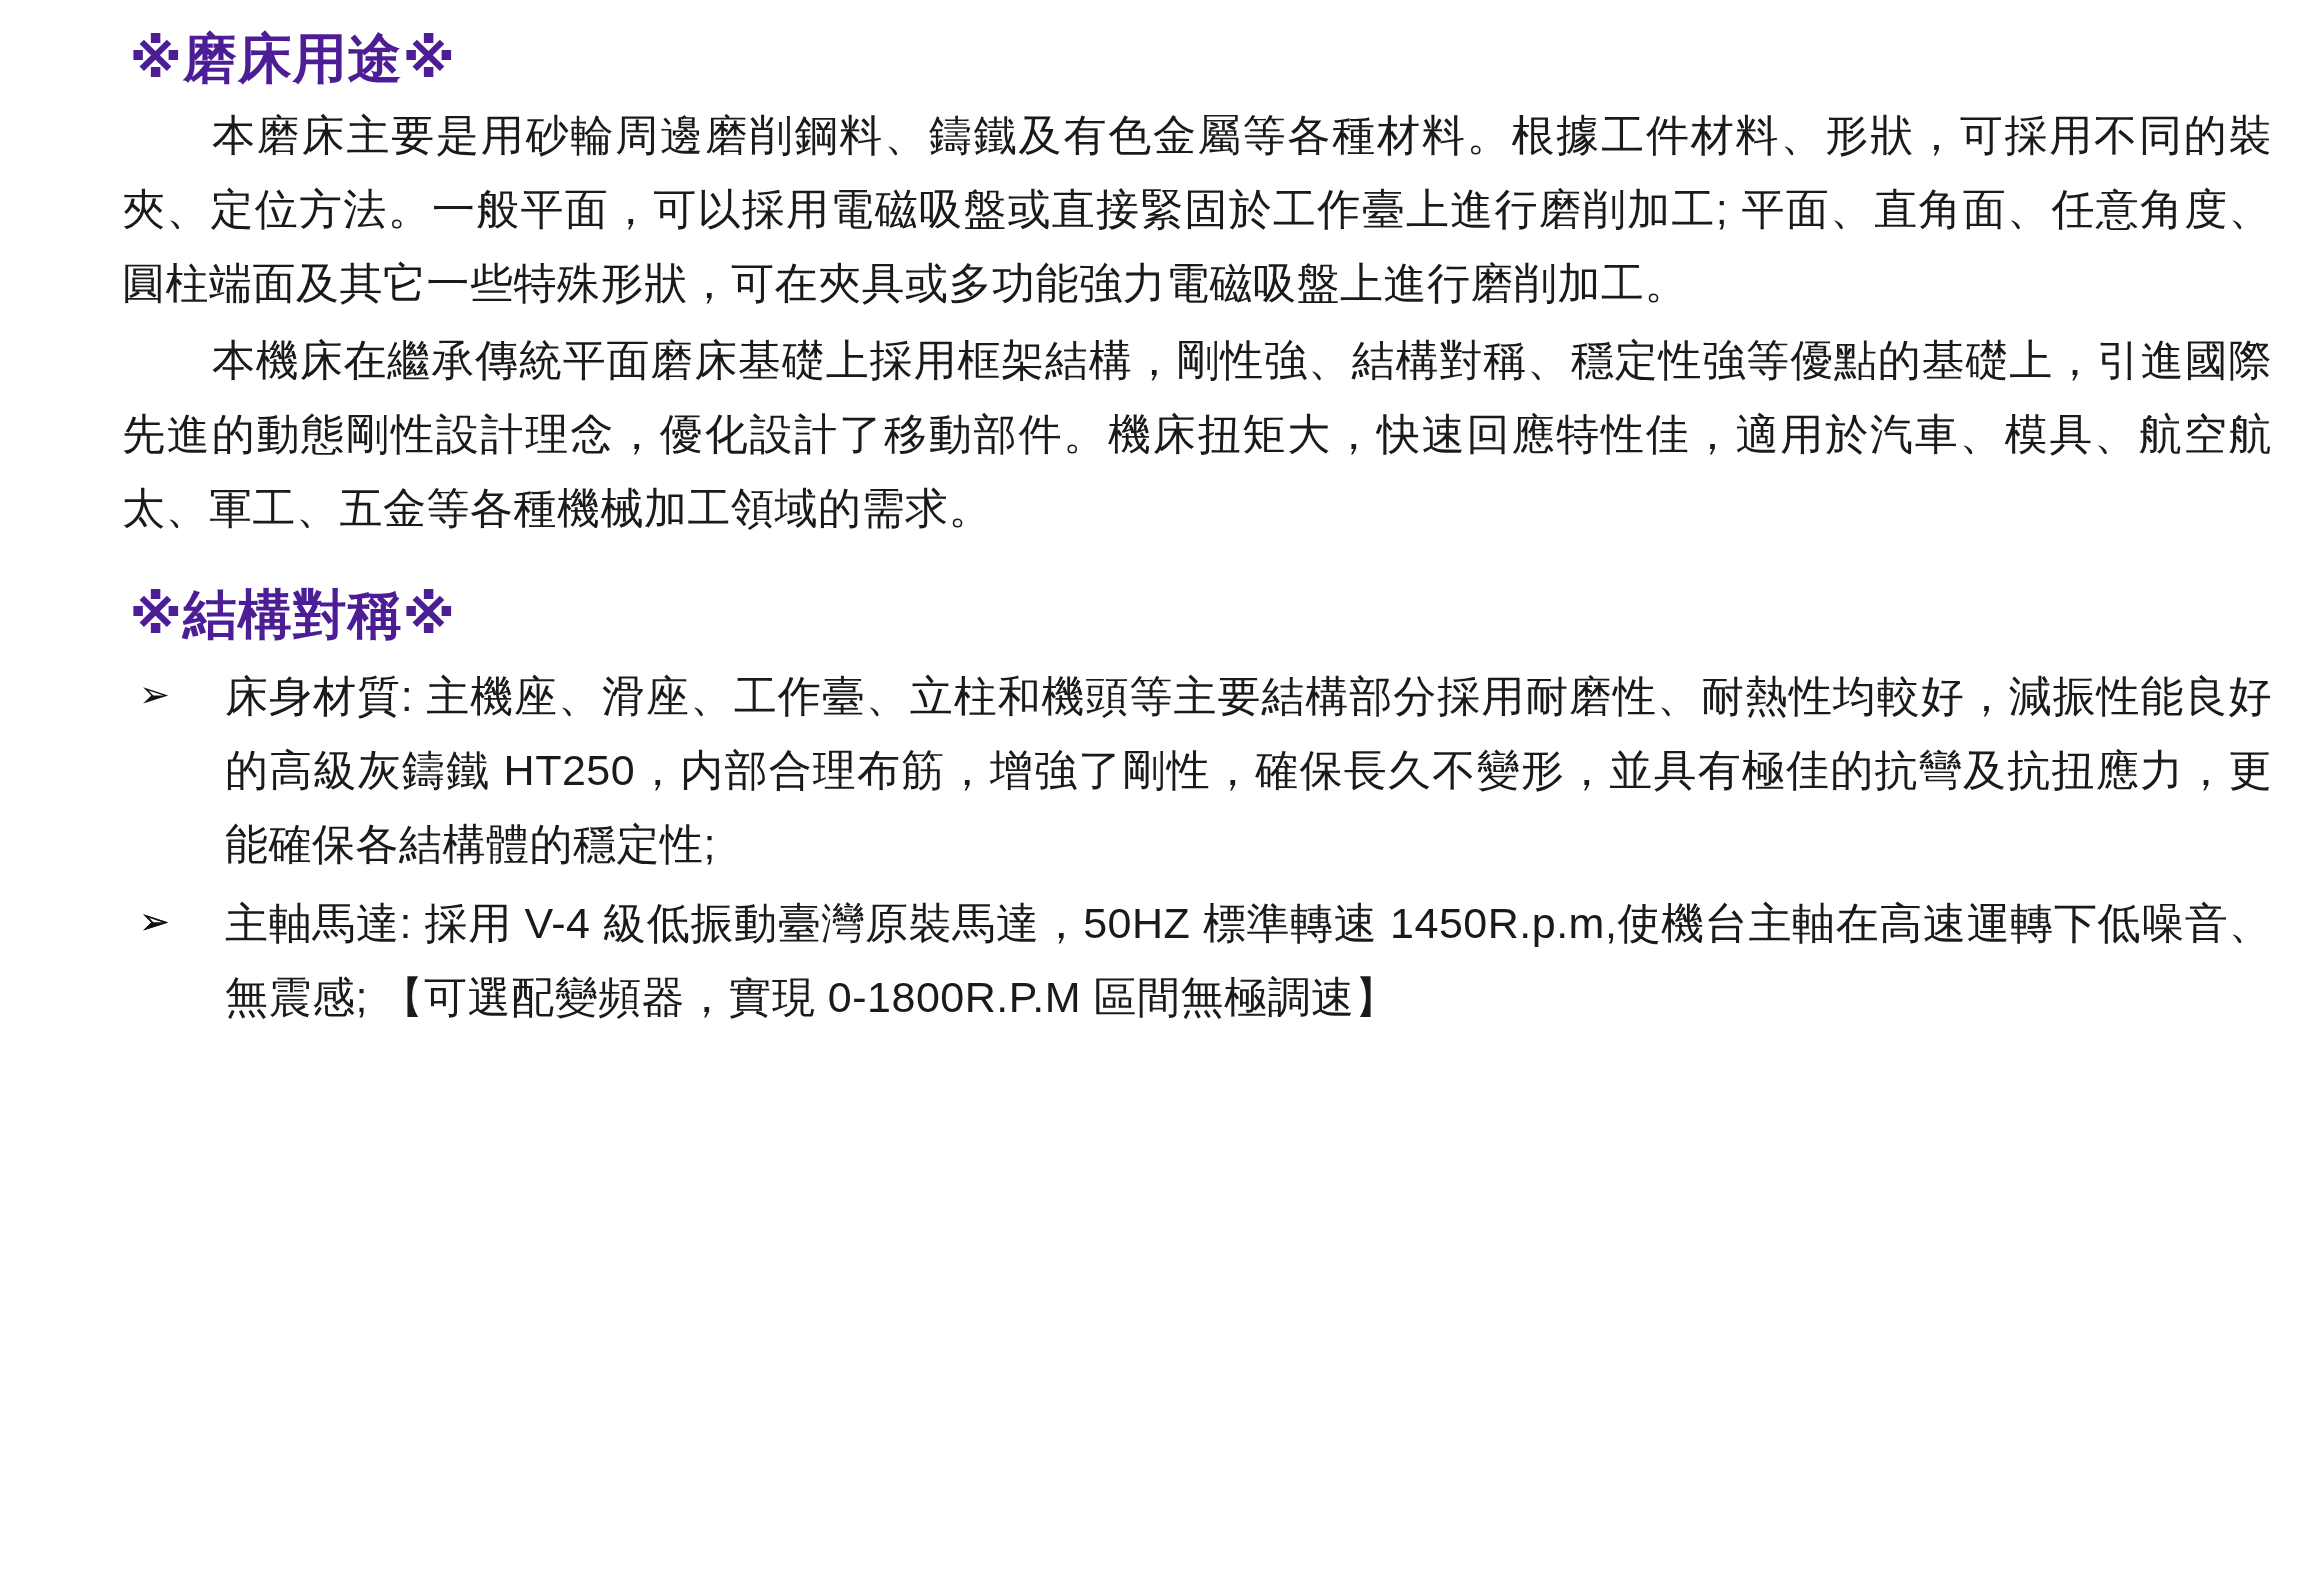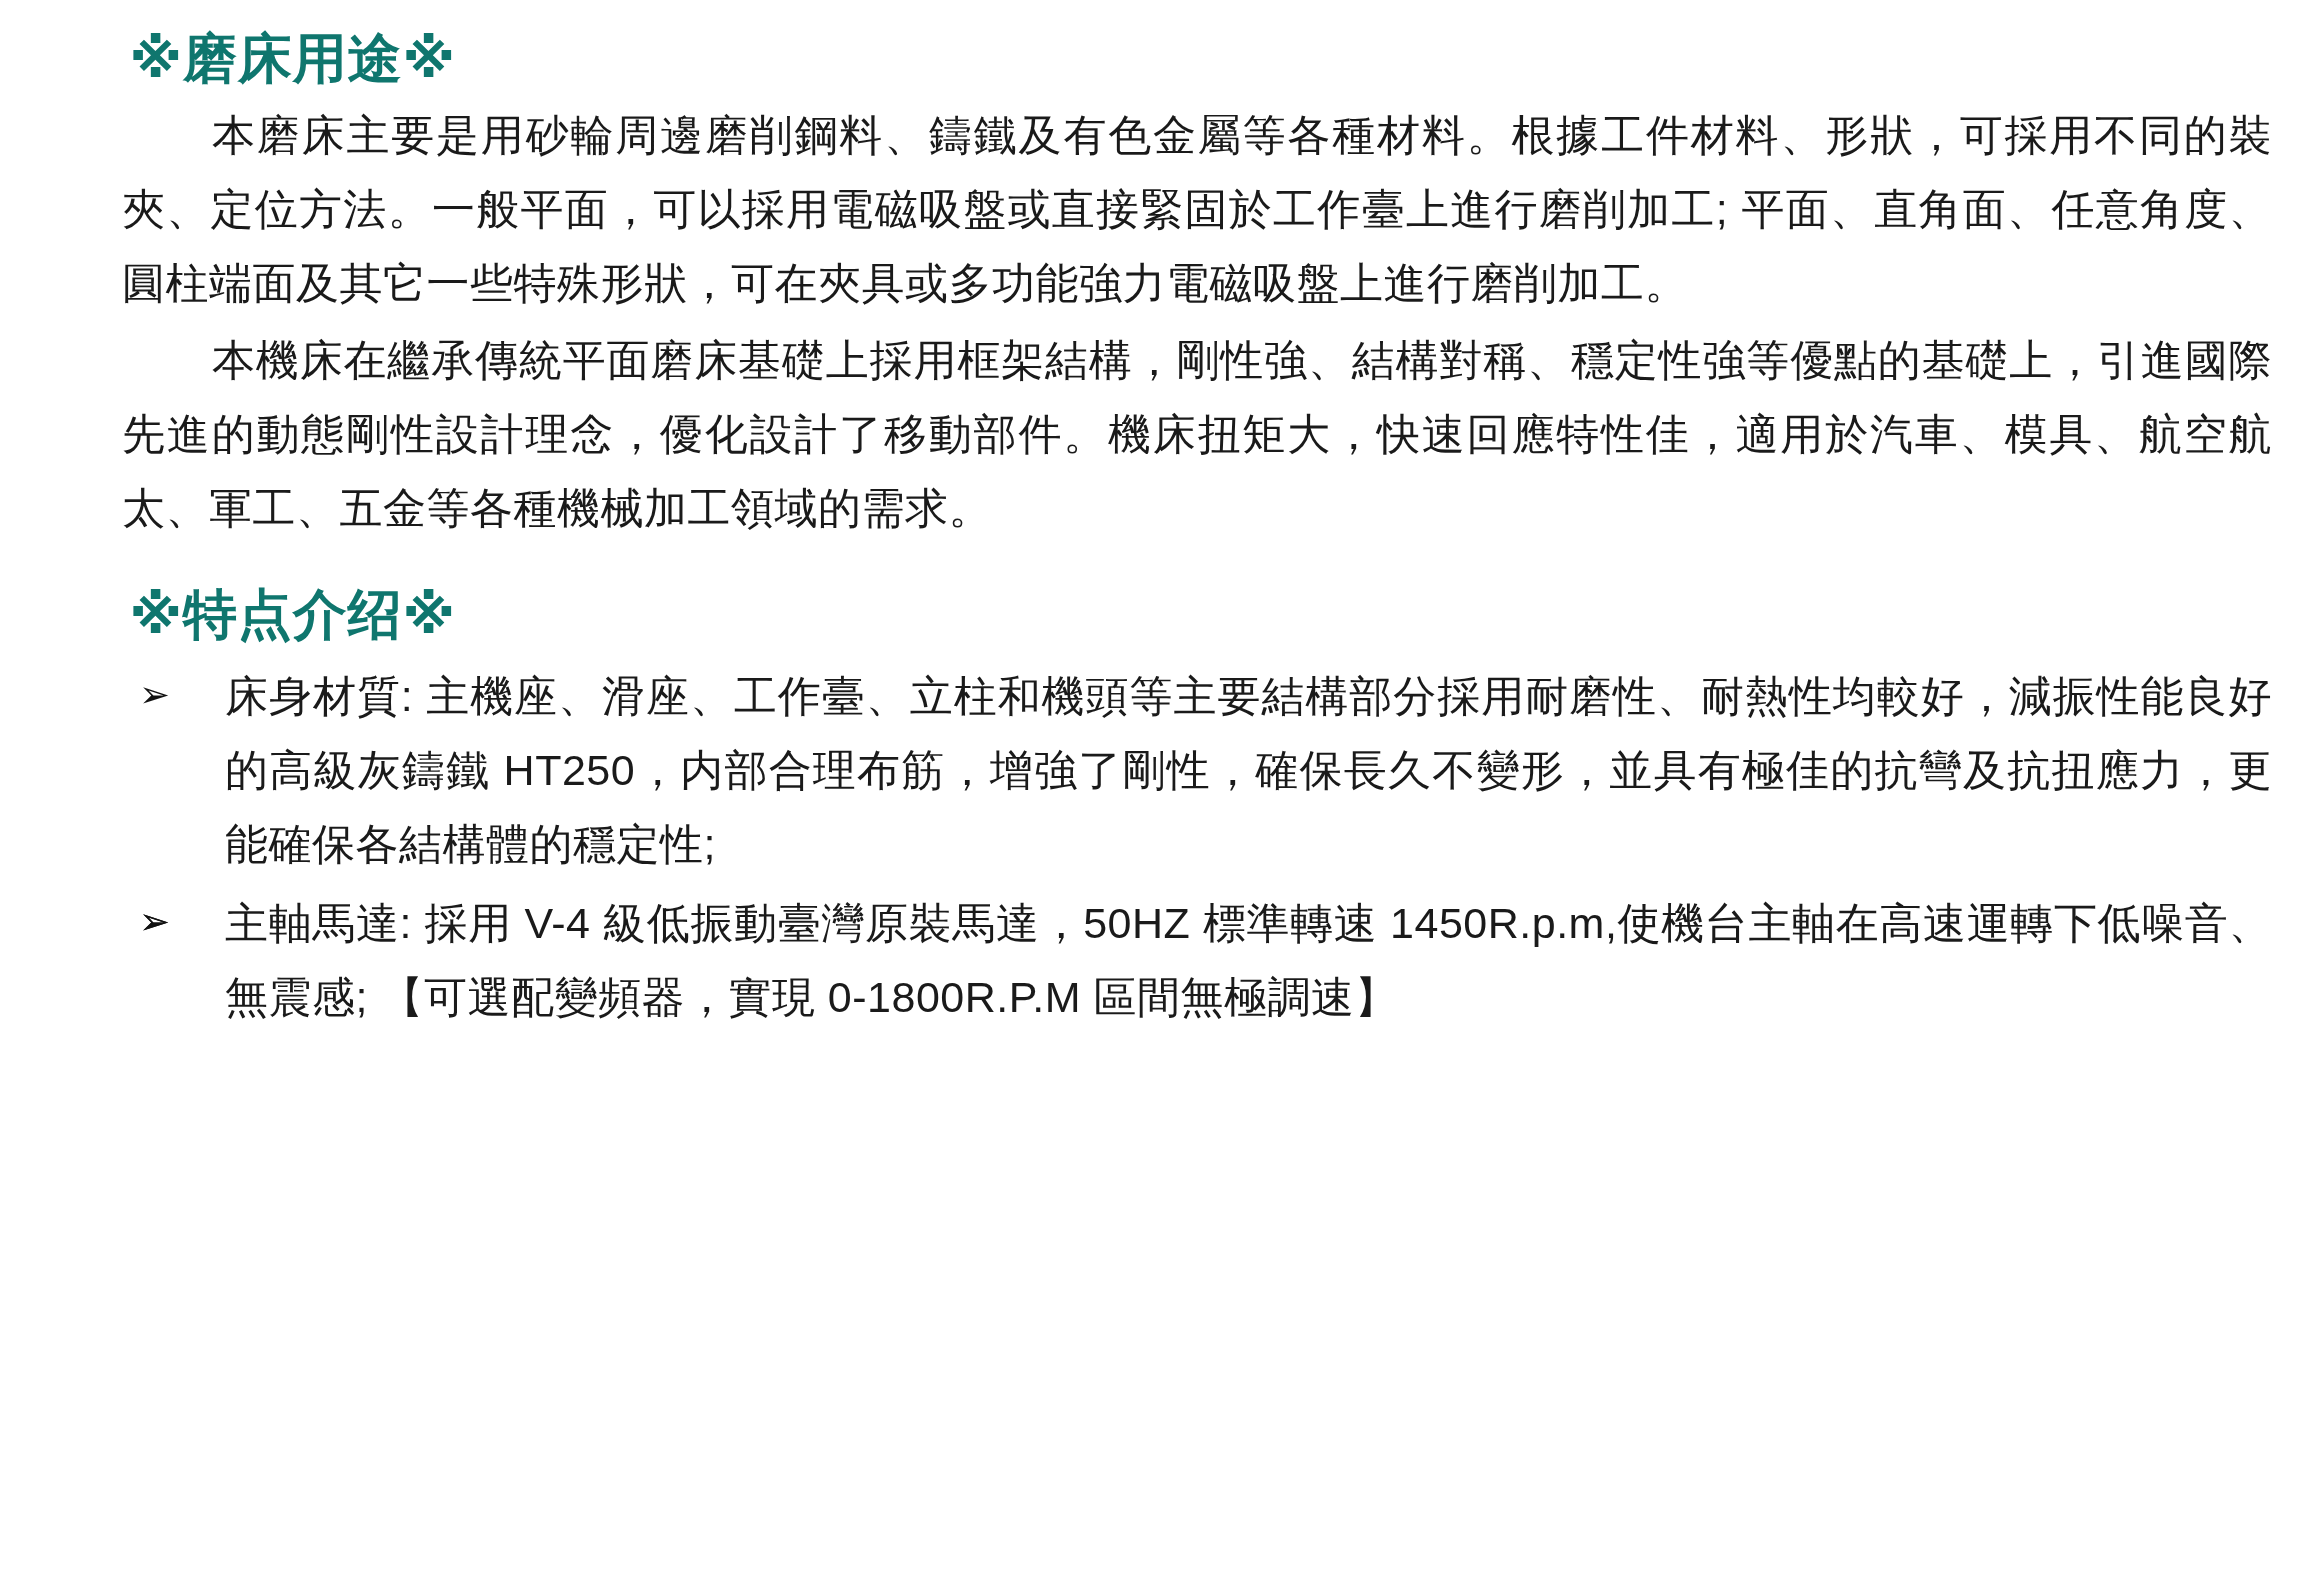--- a/index.html
+++ b/index.html
@@ -14,21 +14,21 @@
     color: #1a1a1a;
     overflow: hidden;
   }
   .page {
     box-sizing: border-box;
     width: 2324px;
     height: 1596px;
     padding: 17px 52px 0 122px;
   }
   .section-heading {
-    color: #0f766e;
+    color: #4c1d95;
     font-size: 54px;
     font-weight: 700;
     letter-spacing: 0.9px;
     margin: 9.4px 0 7.5px 7.5px;
     line-height: 1.2;
   }
   .heading-two {
     margin-top: 36px;
   }
   .para {
@@ -67,21 +67,21 @@
 </head>
 <body>
 
 <div class="page">
 
   <h2 class="section-heading">※磨床用途※</h2>
 
   <p class="para">本磨床主要是用砂輪周邊磨削鋼料、鑄鐵及有色金屬等各種材料。根據工件材料、形狀，可採用不同的裝夾、定位方法。一般平面，可以採用電磁吸盤或直接緊固於工作臺上進行磨削加工; 平面、直角面、任意角度、圓柱端面及其它一些特殊形狀，可在夾具或多功能強力電磁吸盤上進行磨削加工。</p>
   <p class="para">本機床在繼承傳統平面磨床基礎上採用框架結構，剛性強、結構對稱、穩定性強等優點的基礎上，引進國際先進的動態剛性設計理念，優化設計了移動部件。機床扭矩大，快速回應特性佳，適用於汽車、模具、航空航太、軍工、五金等各種機械加工領域的需求。</p>
 
-  <h2 class="section-heading heading-two">※特点介绍※</h2>
+  <h2 class="section-heading heading-two">※結構對稱※</h2>
 
   <ul class="bullets">
     <li class="bullet">
       <span class="marker">➢</span>
       <span>床身材質: 主機座、滑座、工作臺、立柱和機頭等主要結構部分採用耐磨性、耐熱性均較好，減振性能良好的高級灰鑄鐵 HT250，内部合理布筋，增強了剛性，確保長久不變形，並具有極佳的抗彎及抗扭應力，更能確保各結構體的穩定性;</span>
     </li>
     <li class="bullet">
       <span class="marker">➢</span>
     </li>
     <li class="bullet">

